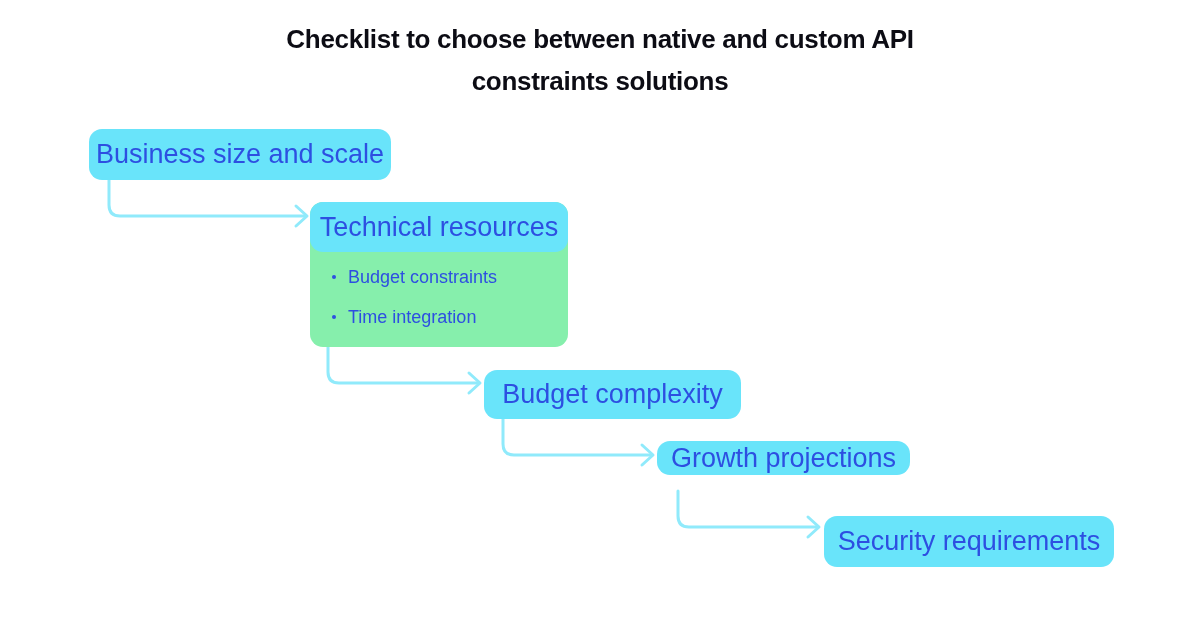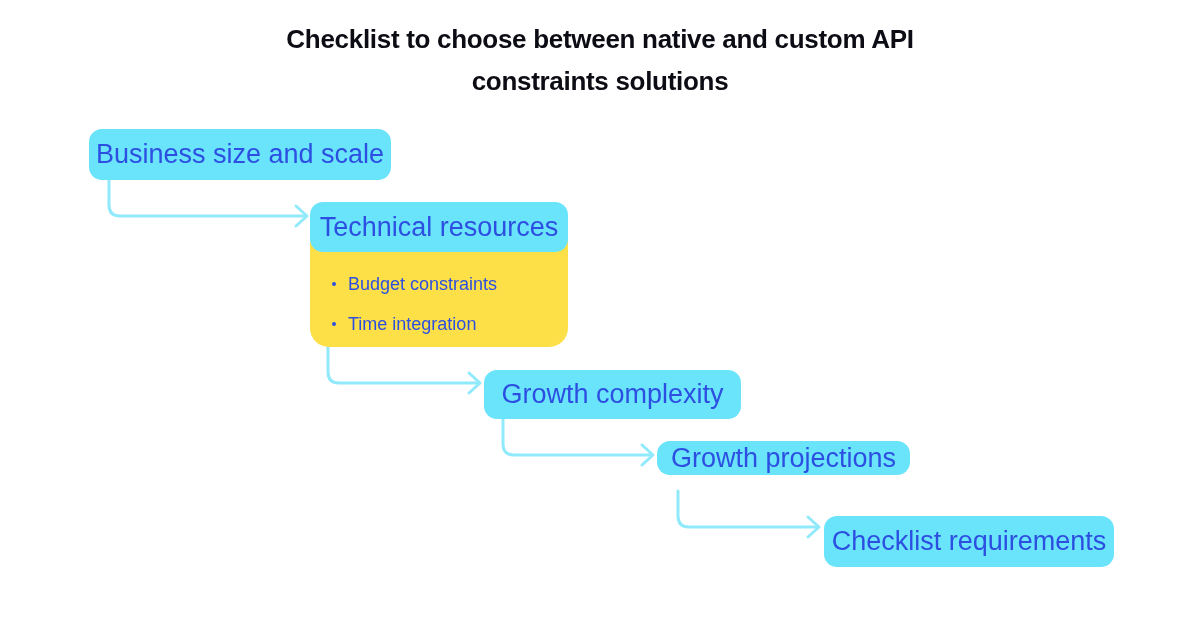--- a/index.html
+++ b/index.html
@@ -50,41 +50,41 @@
     justify-content: center;
   }
   .node-label {
     color: #2D4FE1;
     font-size: 27px;
     font-weight: 400;
     white-space: nowrap;
   }
   .node-group {
     position: absolute;
-    background: #fde047;
-    border-radius: 19px;
+    background: #86efac;
+    border-radius: 13px;
   }
   .node-group .group-header {
     position: absolute;
     left: 0;
     top: 0;
     width: 100%;
     height: 50px;
     background: #69E4FA;
     border-radius: 13px;
     display: flex;
     align-items: center;
     justify-content: center;
   }
   .sub-items {
     position: absolute;
     top: 50px;
     left: 0;
     width: 100%;
-    padding: 16px 0 0 22px;
+    padding: 9px 0 0 22px;
   }
   .sub-item {
     display: flex;
     align-items: center;
     height: 32px;
     margin-bottom: 8px;
   }
   .sub-item .dot {
     width: 4px;
     height: 4px;
@@ -142,24 +142,24 @@
         <span class="sub-label">Budget constraints</span>
       </div>
       <div class="sub-item">
         <span class="dot"></span>
         <span class="sub-label">Time integration</span>
       </div>
     </div>
   </div>
 
   <div class="node" style="left:484px; top:370px; width:257px; height:49px;">
-    <span class="node-label">Growth complexity</span>
+    <span class="node-label">Budget complexity</span>
   </div>
 
   <div class="node" style="left:657px; top:441px; width:253px; height:34px;">
     <span class="node-label">Growth projections</span>
   </div>
 
   <div class="node" style="left:824px; top:516px; width:290px; height:51px;">
-    <span class="node-label">Checklist requirements</span>
+    <span class="node-label">Security requirements</span>
   </div>
 
 </div>
 
 </body></html>

